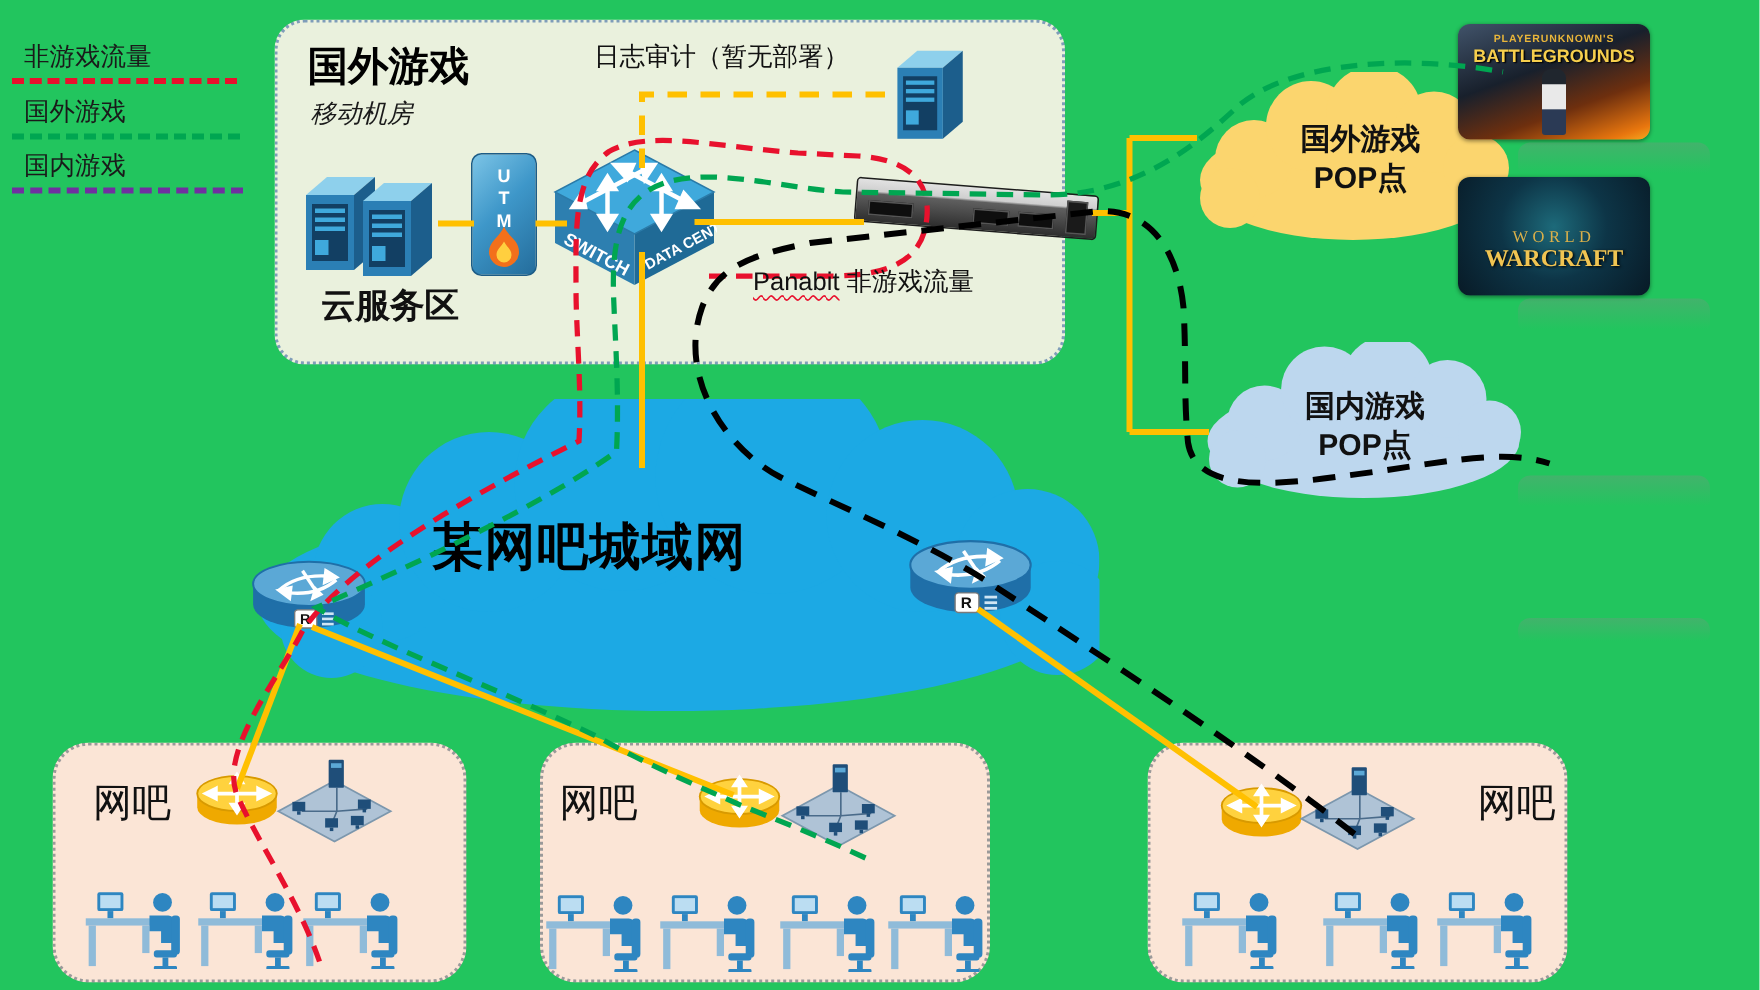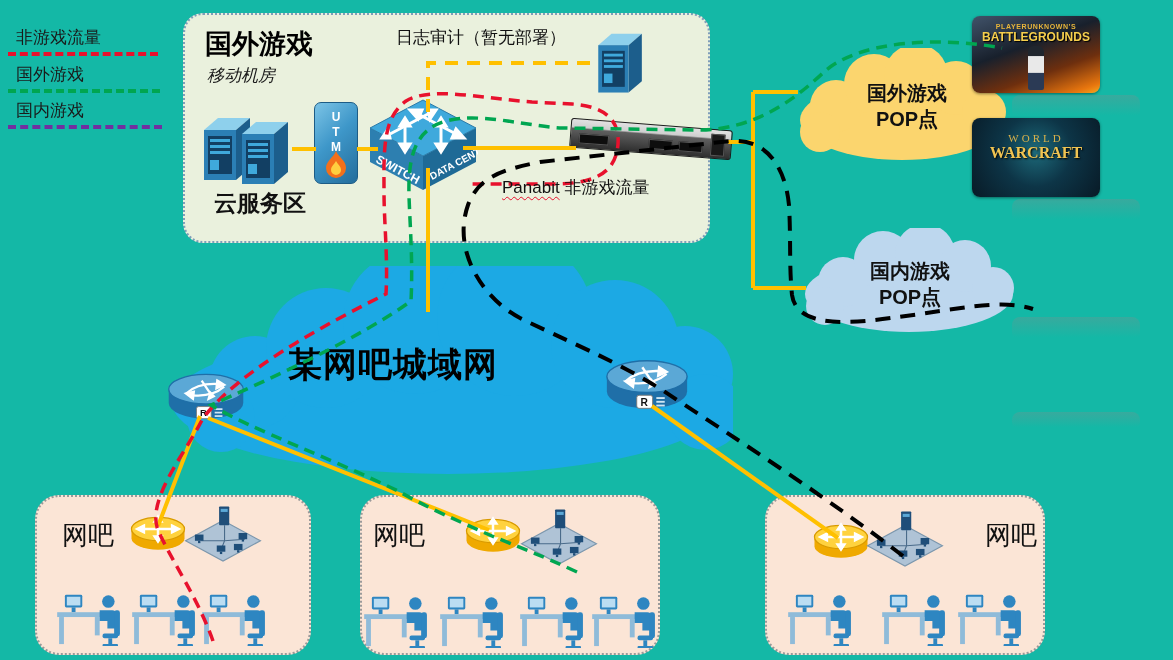--- a/index.html
+++ b/index.html
@@ -1,17 +1,17 @@
 <!DOCTYPE html>
 <html><head>
 <meta charset="utf-8">
 <style>
   * { margin:0; padding:0; box-sizing:border-box; }
   html,body { background:#fff; font-family:"Liberation Sans","DejaVu Sans",sans-serif; }
-  #stage { position:relative; width:1173px; height:660px; background:#14b8a6; overflow:hidden; }
+  #stage { position:relative; width:1173px; height:660px; background:#22c55e; overflow:hidden; }
   .abs { position:absolute; }
 
   
   .green-box { left:183px; top:13px; width:527px; height:230px; background:#EAF1DD;
                border:2px dotted #7F9DB9; border-radius:20px; z-index:1; }
   .cafe-box  { background:#FBE5D6; border:2px dotted #9a9a9a; border-radius:24px; z-index:1; }
 
   
   .legend-label { font-size:17px; color:#1a1a1a; z-index:2; }
   .legend-dash  { height:0; z-index:2; }
@@ -258,21 +258,21 @@
     <div style="margin-top:7px;">
       <span class="gc-t1" style="color:#e8b53a;">PLAYERUNKNOWN'S</span>
       <span class="gc-t2" style="color:#f6cf4d; font-size:12px;">BATTLEGROUNDS</span>
     </div>
     <div style="position:absolute; left:56px; top:30px; width:16px; height:44px; background:linear-gradient(180deg,#20262e 0 22%,#e9e9e9 24% 60%,#2b3a55 62%);
                 border-radius:6px 6px 2px 2px;"></div>
   </div>
   <div class="abs game-refl" style="top:95px;"></div>
 
   <div class="abs game-card" style="top:118px; height:79px; background:radial-gradient(circle at 50% 42%,#1d6a7a 0%,#0d3547 45%,#081a26 100%); color:#e8b53a;">
-    <div style="margin-top:14px; font-family:'Liberation Serif','DejaVu Serif',serif;">
+    <div style="margin-top:34px; font-family:'Liberation Serif','DejaVu Serif',serif;">
       <span style="display:block; font-size:11px; letter-spacing:3px; color:#d9b04a;">WORLD</span>
       <span style="display:block; font-size:16px; font-weight:bold; color:#f0c452; text-shadow:1px 1px 2px #000;">WARCRAFT</span>
     </div>
   </div>
   <div class="abs game-refl" style="top:199px;"></div>
 
   <div class="abs game-refl" style="top:317px;"></div>
 
   <div class="abs game-refl" style="top:412px; height:18px;"></div>
 

